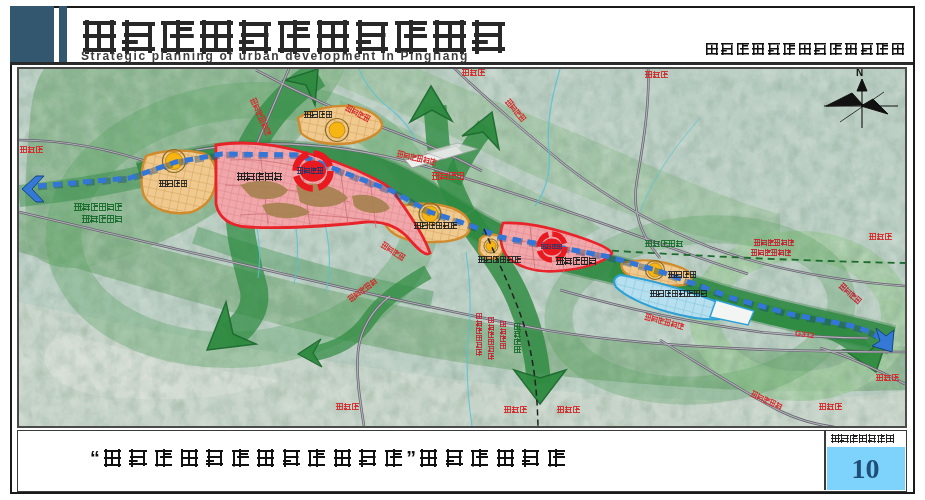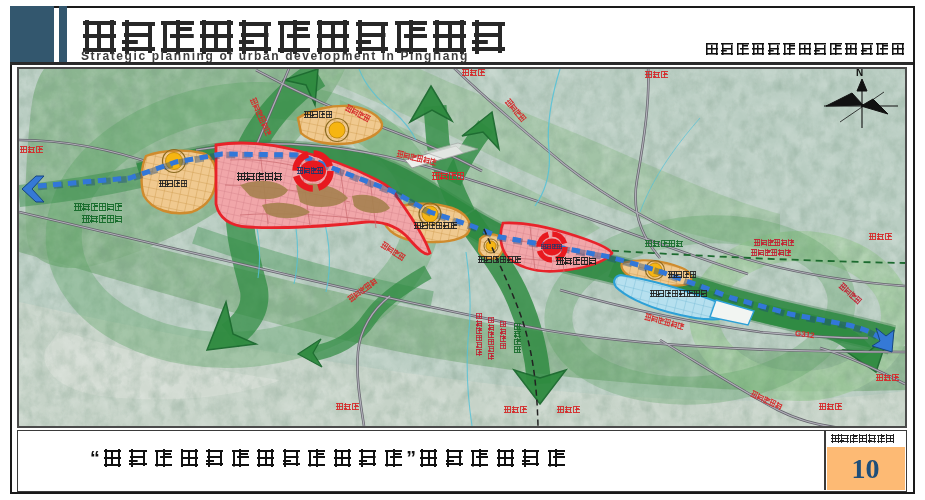--- a/index.html
+++ b/index.html
@@ -344,13 +344,13 @@
 <div class="lb" style="left:650px;top:290px;--c:#222;color:#222;font-size:7.5px;letter-spacing:0.5px;"><i class="g ga"></i><i class="g gb"></i><i class="g gc"></i><i class="g ga"></i><i class="g gb"></i><i class="g gc"></i><i class="g ga"></i><i class="g gb"></i></div>
 
 <div style="position:absolute;left:17px;top:430px;width:888px;height:60px;border:1.5px solid #3a3a3a;background:#fff;"></div>
 
 <div class="lb" style="left:90px;top:449px;--c:#111;color:#111;font-size:19.5px;--m:4.2px;">“<i class="g ga"></i><i class="g gb"></i><i class="g gc"></i><i class="g ga"></i><i class="g gb"></i><i class="g gc"></i><i class="g ga"></i><i class="g gb"></i><i class="g gc"></i><i class="g ga"></i><i class="g gb"></i><i class="g gc"></i>”<i class="g ga"></i><i class="g gb"></i><i class="g gc"></i><i class="g ga"></i><i class="g gb"></i><i class="g gc"></i></div>
 
 <div style="position:absolute;left:824px;top:430px;width:1.5px;height:60px;background:#3a3a3a;"></div>
 
 <div class="lb" style="left:831px;top:434px;--c:#222;color:#222;font-size:9.5px;"><i class="g ga"></i><i class="g gb"></i><i class="g gc"></i><i class="g ga"></i><i class="g gb"></i><i class="g gc"></i><i class="g ga"></i></div>
 
-<div style="position:absolute;left:826.5px;top:447px;width:78px;height:43px;background:#fdba74;text-align:center;">
+<div style="position:absolute;left:826.5px;top:447px;width:78px;height:43px;background:#7dd3fc;text-align:center;">
 <span style="font-family:'Liberation Serif',serif;font-weight:bold;font-size:28px;color:#1f4e79;line-height:43px;">10</span></div>
 </body></html>

